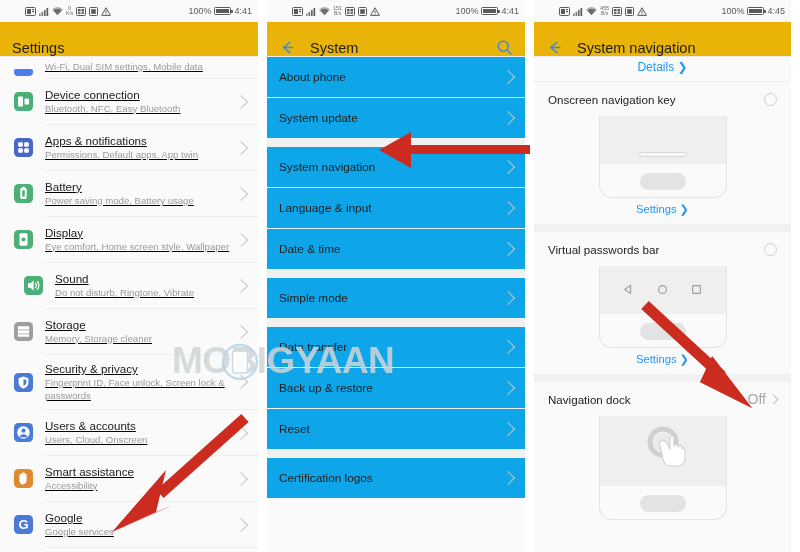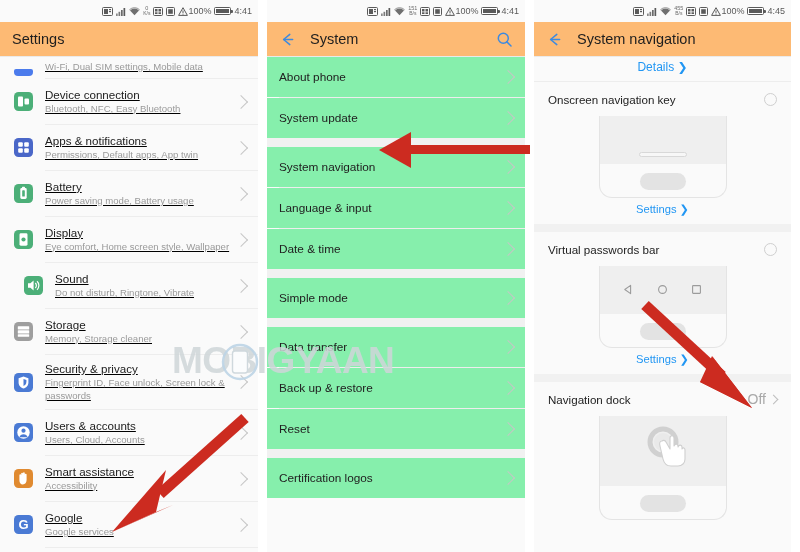--- a/index.html
+++ b/index.html
@@ -13,21 +13,21 @@
 
   .panel { position: relative; height: 552px; background: #fafafa; overflow: hidden; }
   .panel.p1 { width: 258px; }
   .gap { width: 9px; height: 552px; background: #ffffff; }
   .panel.p2 { width: 258px; }
   .panel.p3 { width: 257px; }
 
   
   .statusbar {
     height: 22px; background: #fafafa;
-    display: flex; align-items: center; justify-content: flex-end;
+    display: flex; align-items: center; justify-content: space-between;
     padding: 0 6px 0 5px;
     color: #5a5a5a;
     margin-left: 20px;
   }
   .sb-left { display: flex; align-items: center; gap: 3px; }
   .sb-right { display: flex; align-items: center; gap: 3px; font-size: 9px; color:#5a5a5a; letter-spacing:0; }
   .sb-ico { display:block; }
   .kbs { font-size: 5px; line-height: 5px; text-align:center; color:#6a6a6a; }
   .kbs b { display:block; font-weight:400; font-size:5.5px; }
   .batt {
@@ -35,22 +35,22 @@
     position: relative; background: #fff;
   }
   .batt::after{
     content:""; position:absolute; right:-2.5px; top:2px; width:1.5px; height:3px;
     background:#5a5a5a; border-radius:0 1px 1px 0;
   }
   .batt i { position:absolute; left:1px; top:1px; bottom:1px; width:13px; background:#5a5a5a; display:block; }
 
   
   .appbar {
-    height: 34px; background: #fdba74;
-    display: flex; align-items: center; padding: 0 12px;
+    height: 34px; background: #eab308;
+    display: flex; align-items: flex-end; padding: 0 12px;
     position: relative;
   }
   .appbar .title { font-size: 14.5px; color: #1e1e1e; font-weight: 400; }
   .appbar.with-back .title { margin-left: 14px; }
   .back-ico { width: 17px; height: 17px; display:block; flex:0 0 auto; }
   .search-ico { width: 17px; height: 17px; display:block; margin-left:auto; }
   .bar-div { height: 1px; background: #eaeaea; }
 
   
   .list { background: #fafafa; }
@@ -66,21 +66,21 @@
   .t-sub { font-size: 9.6px; color: #9a9a9a; line-height: 12.5px; margin-top: 1px; }
   .chev {
     flex: 0 0 auto; width: 10px; height: 10px; margin-left: 6px;
     border-right: 1.4px solid #c6c6c6; border-top: 1.4px solid #c6c6c6;
     transform: rotate(45deg);
   }
   .sep { height: 1px; background: #ededed; margin-left: 45px; }
   .block-gap { height: 9px; background: #f1f1f1; }
 
   
-  .prow { display:flex; align-items:center; height: 40px; padding: 0 12px; background:#86efac;justify-content:space-between; }
+  .prow { display:flex; align-items:center; height: 40px; padding: 0 12px; background:#0ea5e9;justify-content:space-between; }
   .prow .t-main { font-size: 11.8px; }
   .psep { height: 1px; background:#ededed; margin-left:12px; }
 
   
   .p3-scroll { background:#fafafa; }
   .details-link {
     text-align: center; color: #2196f3; font-size: 12px;
     padding: 3px 0 7px 0; background:#fafafa;
   }
   .p3sec-head {
@@ -360,21 +360,21 @@
             <span class="sq-ico" style="background:#4a7ad4;">
               <svg width="19" height="19" viewBox="0 0 19 19">
                   <circle cx="9.5" cy="9.5" r="6.2" fill="#fff"></circle>
                   <circle cx="9.5" cy="7.7" r="2.1" fill="#4a7ad4"></circle>
                   <path d="M5.4 14.2 a4.3 4.3 0 0 1 8.2 0 Z" fill="#4a7ad4"></path>
                 </svg>
             </span>
           </span>
           <span class="texts">
             <span class="t-main" style="display:block;">Users &amp; accounts</span>
-            <span class="t-sub" style="display:block;">Users, Cloud, Accounts</span>
+            <span class="t-sub" style="display:block;">Users, Cloud, Onscreen</span>
           </span>
           <span class="chev"></span>
         </div>
       </div>
       <div class="sep"></div>
 
       <div class="row" style="height:45px;">
         <div class="row-inner">
           <span class="ico-wrap">
             <span class="sq-ico" style="background:#e08a30;">

